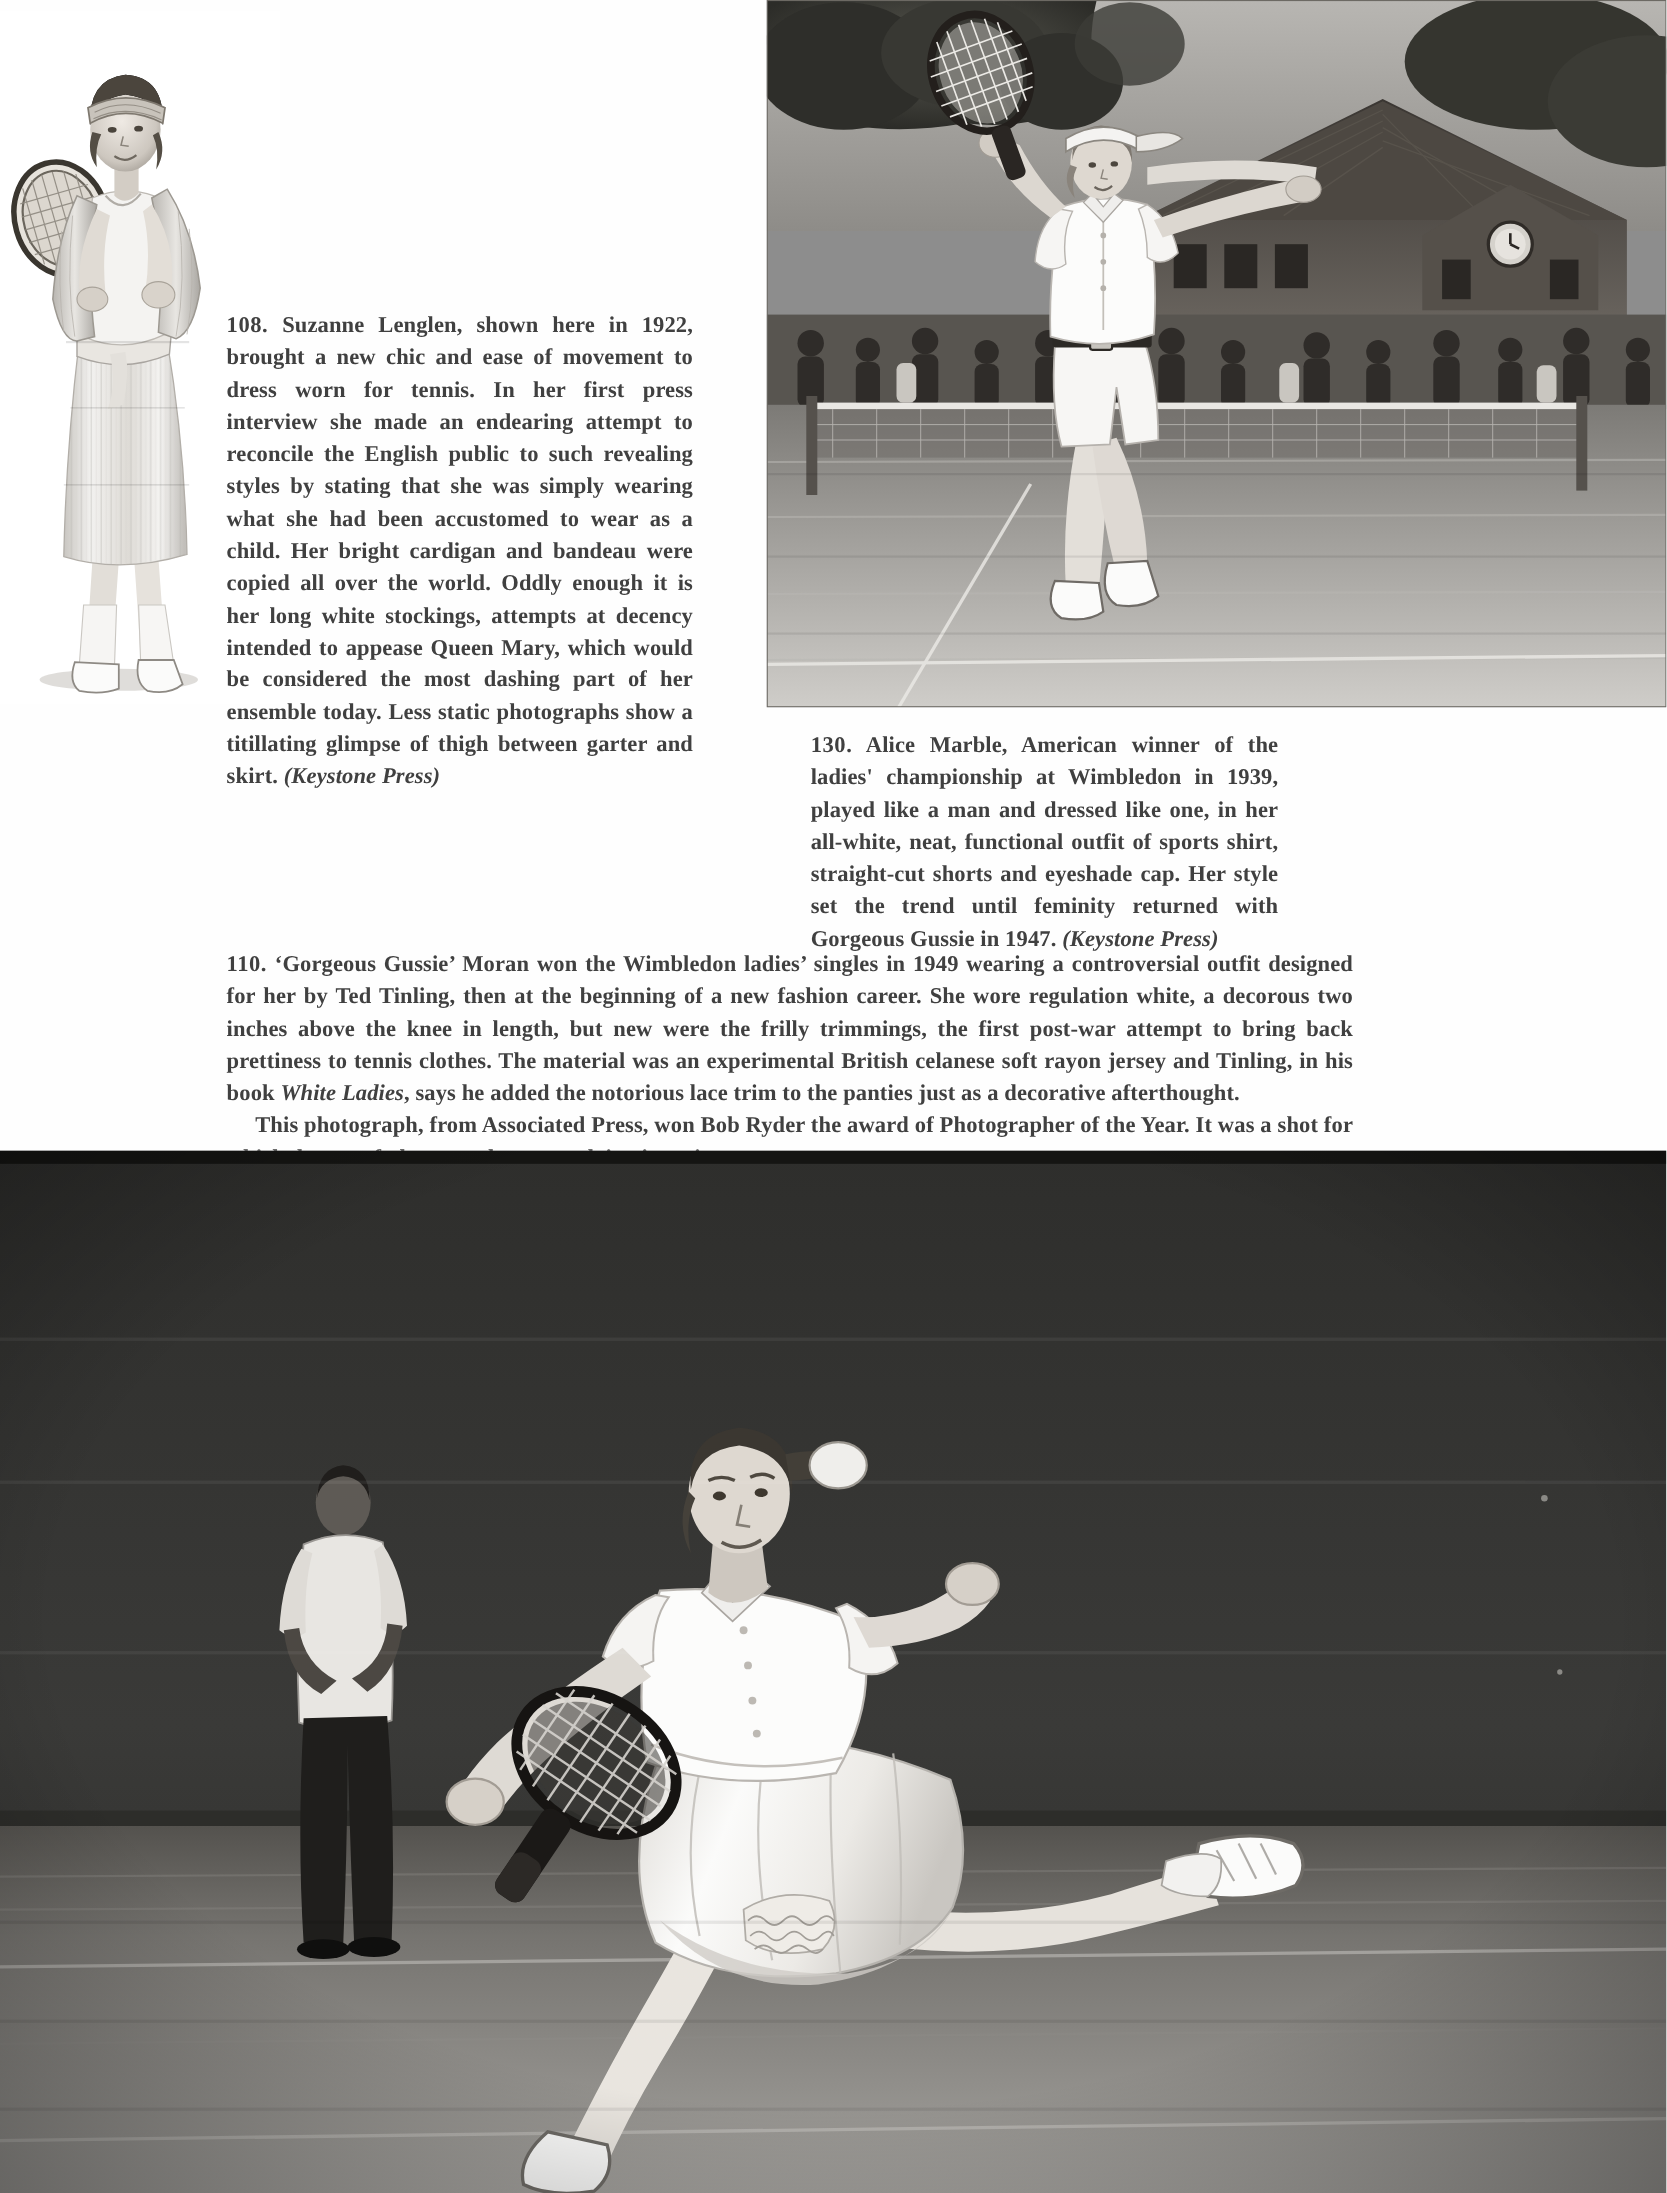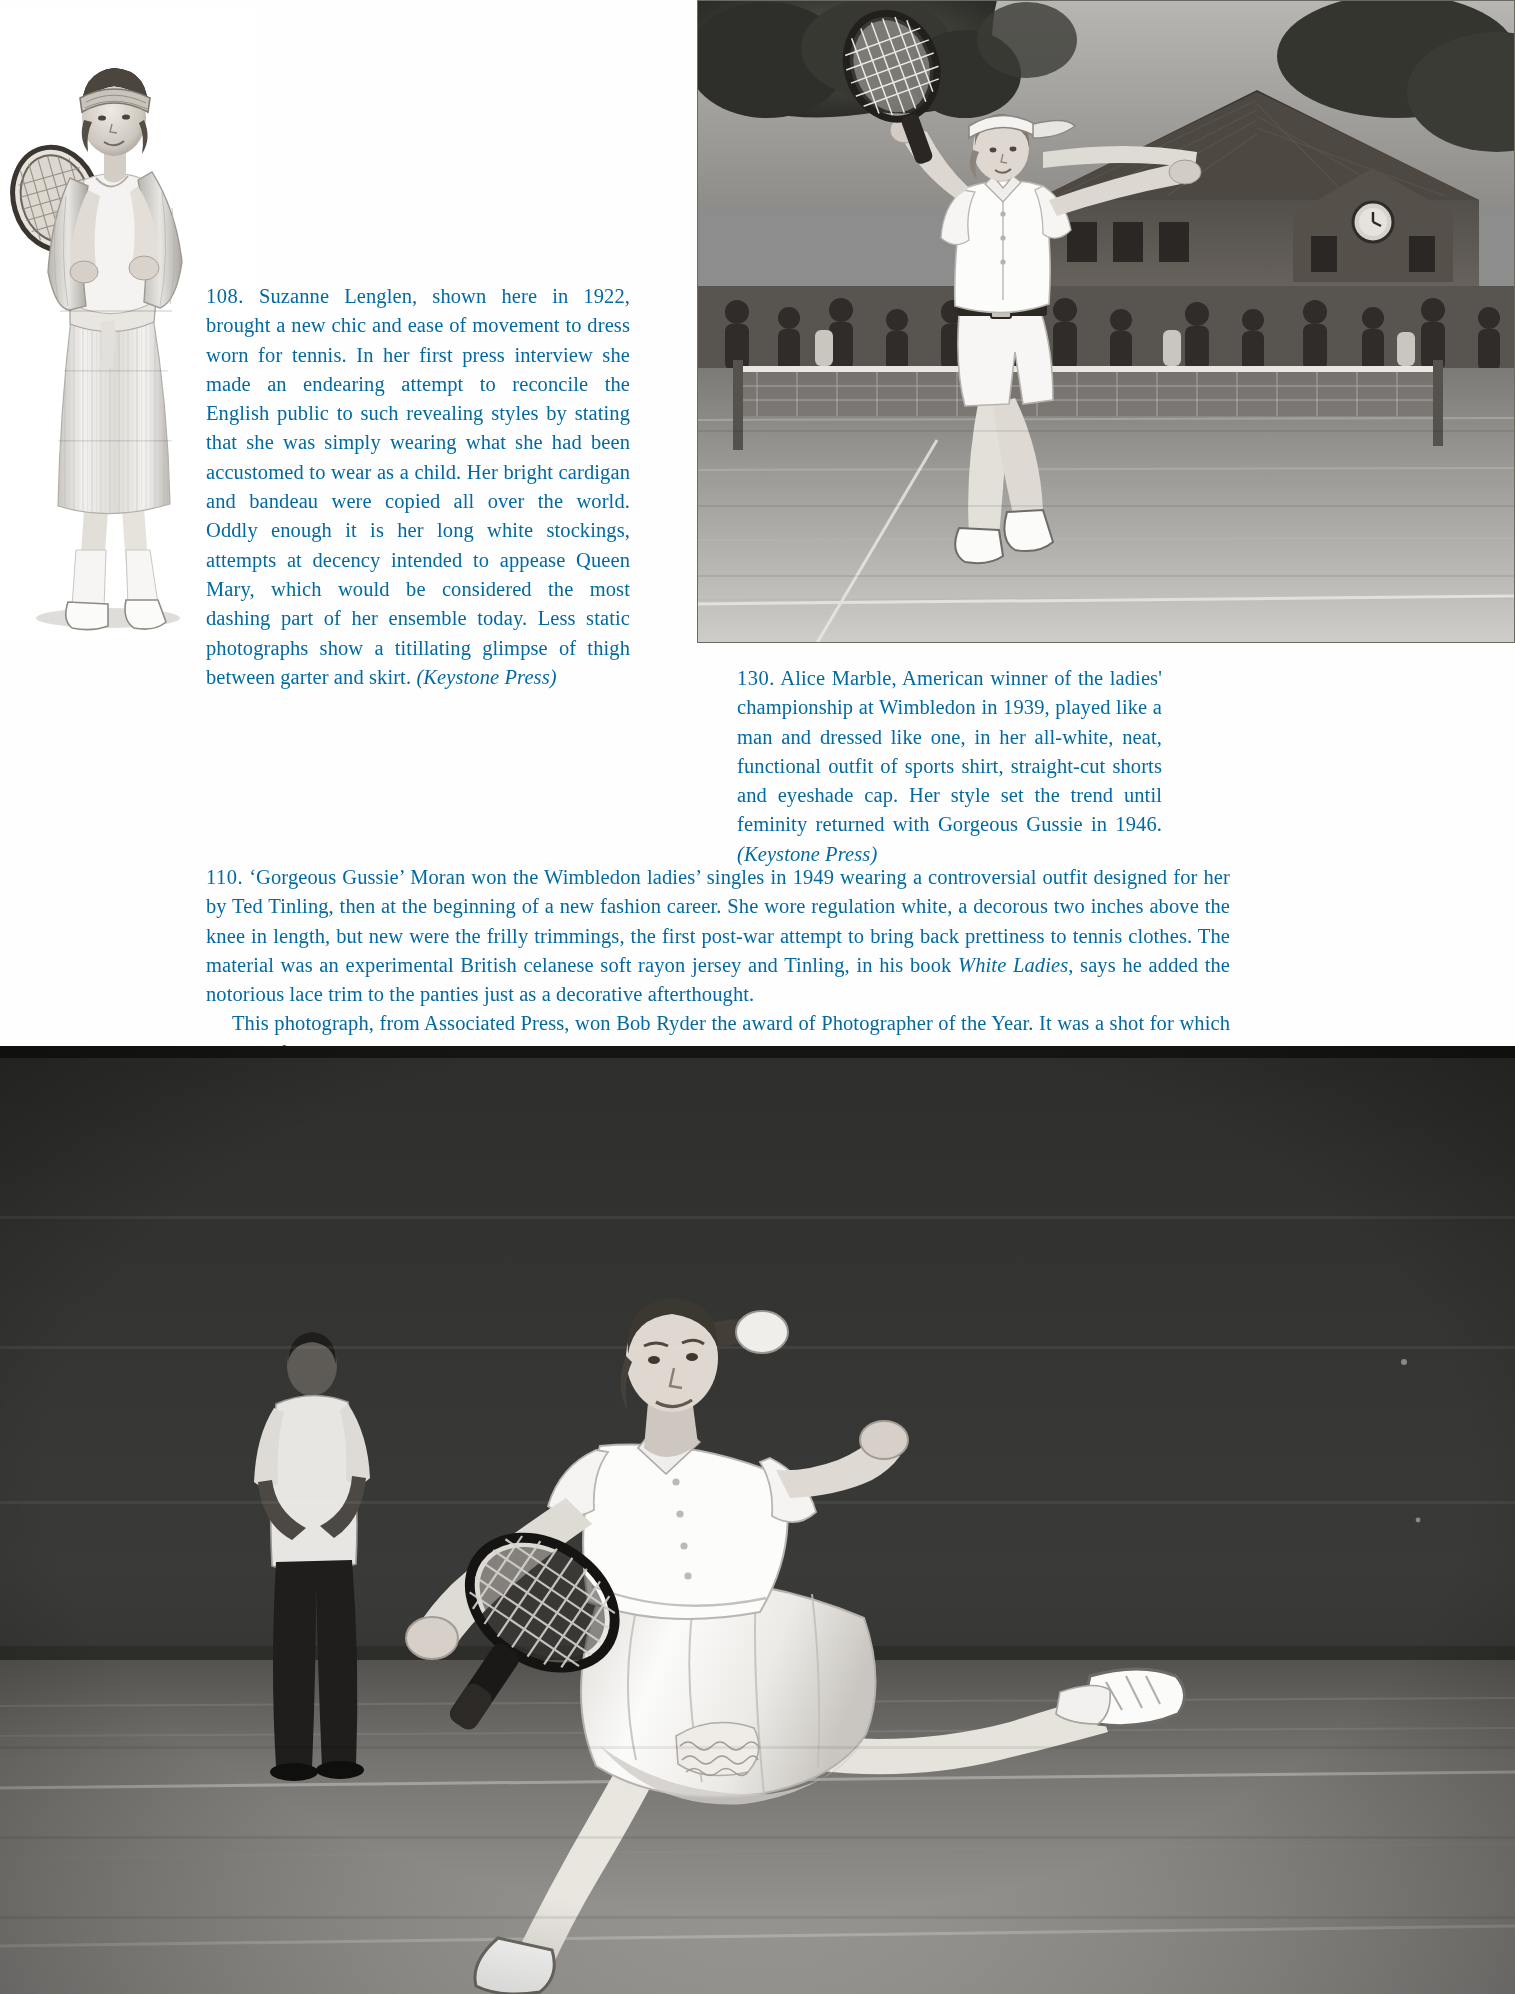--- a/index.html
+++ b/index.html
@@ -41,22 +41,23 @@
     left: 0px; top: 1046px; width: 1515px; height: 948px;
   }
   
 
   
   .caption {
     position: absolute;
     font-size: 20.5px;
     line-height: 29.3px;
     text-align: justify;
-    color: #0369a1;
+    color: #404040;
     letter-spacing: 0.1px;
+    font-weight: bold;
     -webkit-font-smoothing: antialiased;
   }
   .caption .num {
     letter-spacing: 0.5px;
   }
   .caption i, .caption em {
     font-style: italic;
   }
 
   #caption-108 {
@@ -418,21 +419,21 @@
   </div>
 
   <div class="caption" id="caption-108">
     <p class="j">
       <span class="num">108.</span><span> Suzanne Lenglen, shown here in 1922, brought a new chic and ease of movement to dress worn for tennis. In her first press interview she made an endearing attempt to reconcile the English public to such revealing styles by stating that she was simply wearing what she had been accustomed to wear as a child. Her bright cardigan and bandeau were copied all over the world. Oddly enough it is her long white stockings, attempts at decency intended to appease Queen Mary, which would be considered the most dashing part of her ensemble today. Less static photographs show a titillating glimpse of thigh between garter and skirt. </span><i>(Keystone Press)</i>
     </p>
   </div>
 
   <div class="caption" id="caption-109">
     <p class="j">
-      <span class="num">130.</span><span> Alice Marble, American winner of the ladies' championship at Wimbledon in 1939, played like a man and dressed like one, in her all-white, neat, functional outfit of sports shirt, straight-cut shorts and eyeshade cap. Her style set the trend until feminity returned with Gorgeous Gussie in 1946. </span><i>(Keystone Press)</i>
+      <span class="num">130.</span><span> Alice Marble, American winner of the ladies' championship at Wimbledon in 1939, played like a man and dressed like one, in her all-white, neat, functional outfit of sports shirt, straight-cut shorts and eyeshade cap. Her style set the trend until feminity returned with Gorgeous Gussie in 1947. </span><i>(Keystone Press)</i>
     </p>
   </div>
 
   <div class="caption" id="caption-110">
     <p class="j">
       <span class="num">110.</span><span> ‘Gorgeous Gussie’ Moran won the Wimbledon ladies’ singles in 1949 wearing a controversial outfit designed for her by Ted Tinling, then at the beginning of a new fashion career. She wore regulation white, a decorous two inches above the knee in length, but new were the frilly trimmings, the first post-war attempt to bring back prettiness to tennis clothes. The material was an experimental British celanese soft rayon jersey and Tinling, in his book </span><i>White</i><span> </span><i>Ladies</i><span>, says he added the notorious lace trim to the panties just as a decorative afterthought.</span>
     </p>
     <p class="j para2">This photograph, from Associated Press, won Bob Ryder the award of Photographer of the Year. It was a shot for which dozens of photographers were lying in wait.</p>
   </div>
 

